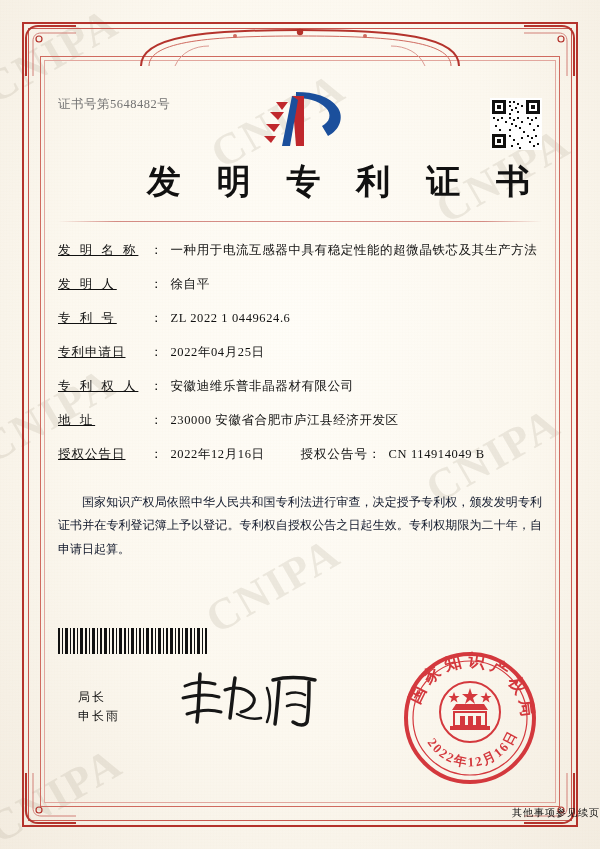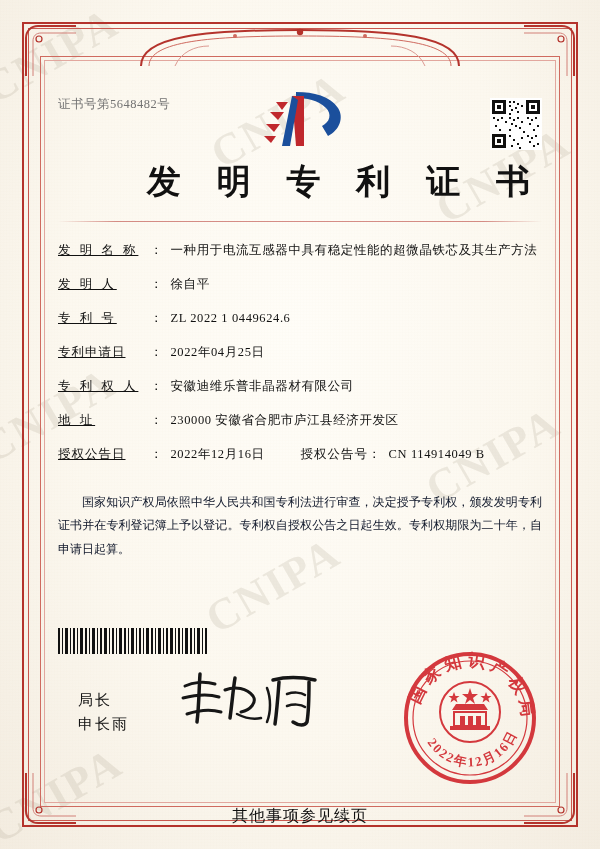--- a/index.html
+++ b/index.html
@@ -178,21 +178,21 @@
     position: absolute;
     left: 58px;
     top: 628px;
     width: 150px;
     height: 26px;
   }
   .sign-block {
     position: absolute;
     left: 78px;
     top: 688px;
-    font-size: 15px;
+    font-size: 12px;
     line-height: 1.6;
     color: #111;
     letter-spacing: 2px;
   }
   .signature {
     position: absolute;
     left: 175px;
     top: 668px;
     width: 160px;
     height: 62px;
@@ -210,22 +210,22 @@
     top: 768px;
     text-align: center;
     font-size: 11.5px;
     color: #111;
     letter-spacing: 1px;
   }
   .footnote {
     position: absolute;
     left: 0; right: 0;
     top: 806px;
-    text-align: center;
-    font-size: 16px;
+    text-align: right;
+    font-size: 10px;
     color: #111;
     letter-spacing: 1px;
   }
 </style>
 </head>
 <body>
 
 <div class="page">
   <div class="paper-bg"></div>
   <div class="paper-grain"></div>

